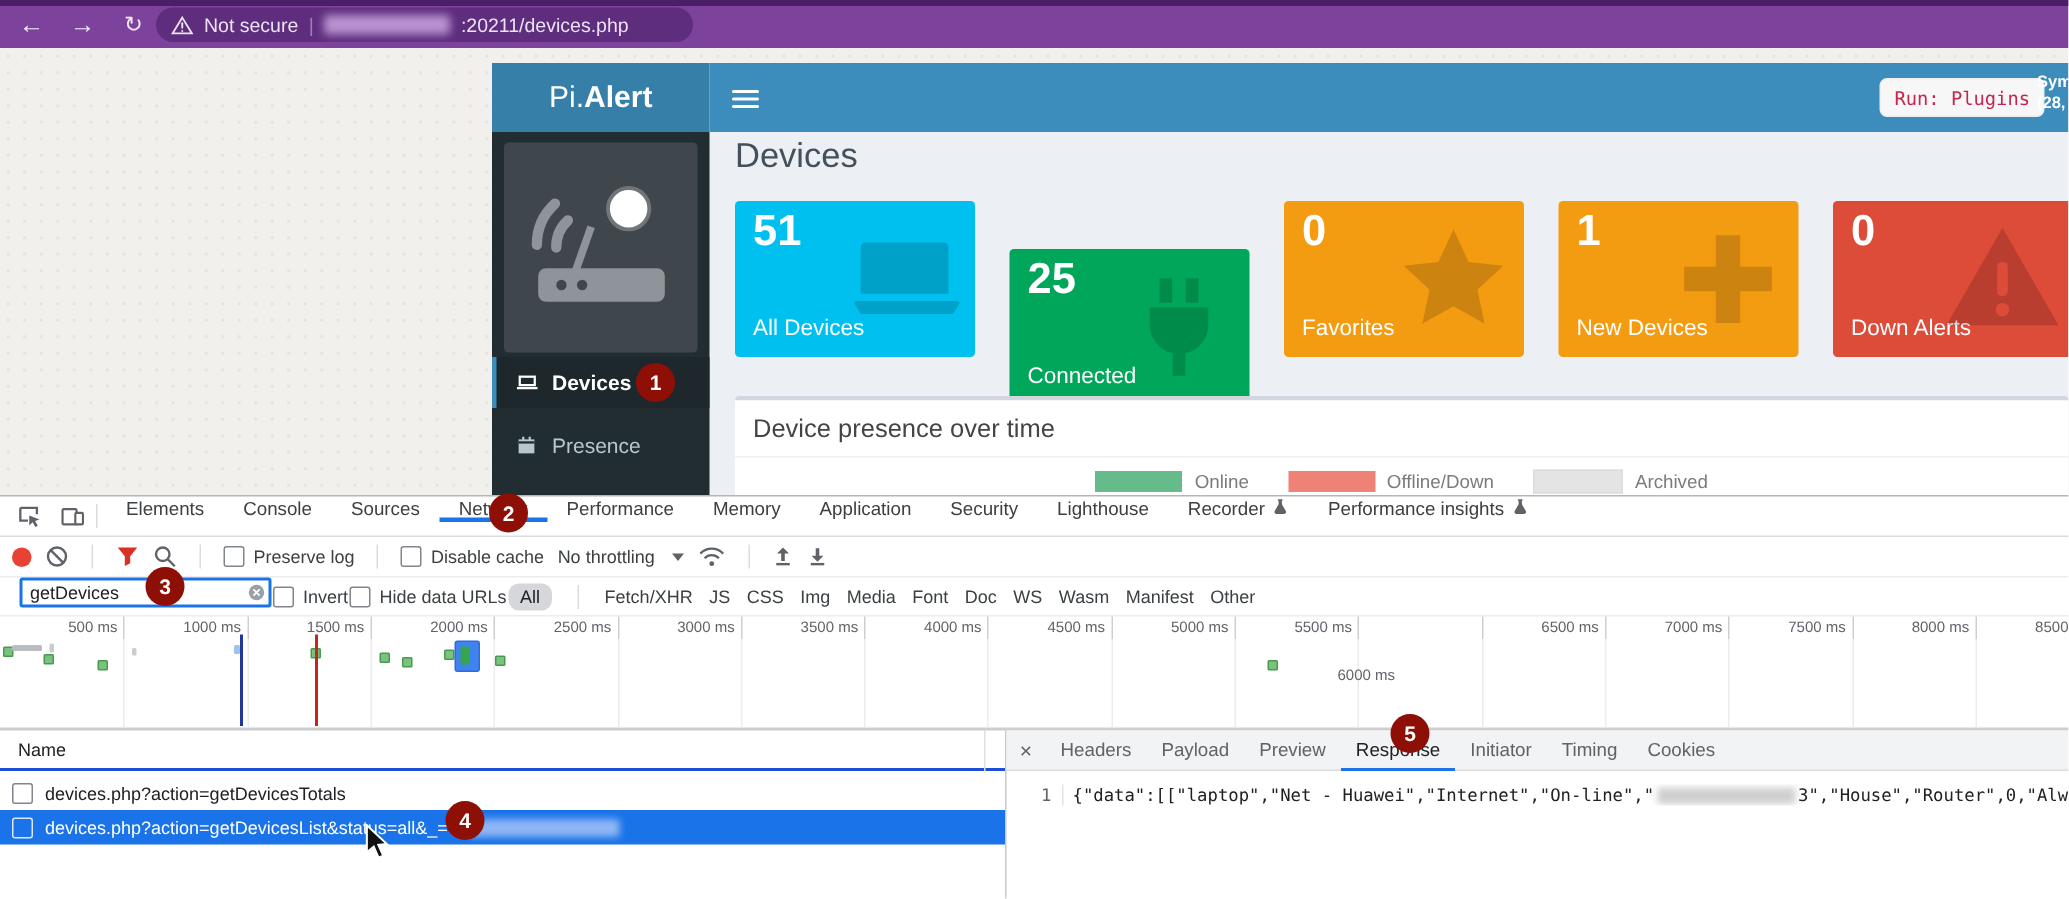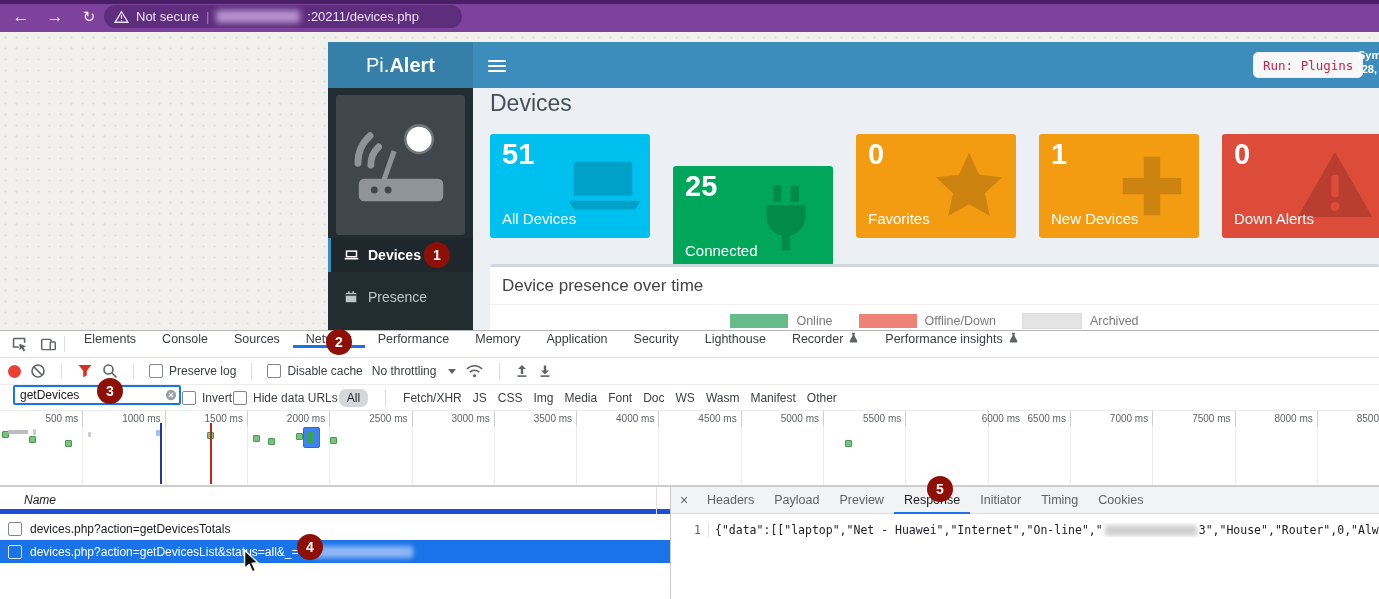--- a/index.html
+++ b/index.html
@@ -83,21 +83,21 @@
   .tl-line{position:absolute;top:0;width:1px;height:74px;background:linear-gradient(#cfcfcf 15px,#ececec 15px);}
   .tl-lab{position:absolute;top:2px;width:68px;text-align:right;font-size:10px;color:#5f6368;}
   .wf-dot{position:absolute;width:5px;height:5px;background:#7ac37f;border:1px solid #489a50;border-radius:1px;}
   .wf-bar{position:absolute;border-radius:1px;}
   .wf-vline{position:absolute;top:12px;height:61px;width:2px;}
   #wf-sel{position:absolute;left:303px;top:16px;width:15px;height:19px;background:#3f83f3;border:1px solid #2f6bd8;border-radius:2px;}
   #wf-sel i{position:absolute;left:3px;top:3px;width:6px;height:12px;background:#37a54f;display:block;}
 
   #dt-split{position:absolute;left:0;top:155px;width:100%;height:114px;border-top:1px solid #cccccc;box-sizing:border-box;}
   #req-pane{position:absolute;left:0;top:0;width:670px;height:100%;}
-  #req-header{height:27px;line-height:27px;padding-left:24px;border-bottom:5px solid #1d4ed8;color:#202124;box-sizing:border-box;font-style:italic;}
+  #req-header{height:27px;line-height:27px;padding-left:12px;border-bottom:2px solid #1d4ed8;color:#202124;box-sizing:border-box;}
   #req-gutter{position:absolute;left:656px;top:0;width:1px;height:27px;background:#e0e0e0;}
   .req-row{position:absolute;left:0;width:100%;height:23px;display:flex;align-items:center;gap:8px;padding-left:8px;
         box-sizing:border-box;color:#202124;cursor:pointer;}
   .req-row.sel{background:#1a73e8;color:#fff;}
   .req-row.sel .cb{border-color:#dce7fb;}
   .redact-blue{width:100px;height:12px;background:#8fb6f5;filter:blur(2.5px);border-radius:2px;margin-left:6px;}
   #detail-pane{position:absolute;left:670px;top:0;right:0;height:100%;border-left:1px solid #c9c9c9;box-sizing:border-box;}
   #detail-tabs{height:27px;background:#f1f3f4;display:flex;align-items:center;border-bottom:1px solid #dadce0;box-sizing:border-box;}
   #detail-close{width:26px;text-align:center;font-size:14px;color:#5f6368;cursor:pointer;}
   .det-tab{height:27px;display:flex;align-items:center;padding:0 10px;font-size:12.5px;color:#5f6368;cursor:pointer;box-sizing:border-box;}
@@ -401,21 +401,21 @@
         <div class="tl-lab" style="left: 504.1px;">3500 ms</div>
         <div class="tl-line" style="left: 658.4px;"></div>
         <div class="tl-lab" style="left: 586.4px;">4000 ms</div>
         <div class="tl-line" style="left: 740.7px;"></div>
         <div class="tl-lab" style="left: 668.7px;">4500 ms</div>
         <div class="tl-line" style="left: 823px;"></div>
         <div class="tl-lab" style="left: 751px;">5000 ms</div>
         <div class="tl-line" style="left: 905.3px;"></div>
         <div class="tl-lab" style="left: 833.3px;">5500 ms</div>
         <div class="tl-line" style="left: 987.6px;"></div>
-        <div class="tl-lab" style="left: 952px;">6000 ms</div>
+        <div class="tl-lab" style="left: 862px; margin-top: 32px;">6000 ms</div>
         <div class="tl-line" style="left: 1069.9px;"></div>
         <div class="tl-lab" style="left: 997.9px;">6500 ms</div>
         <div class="tl-line" style="left: 1152.2px;"></div>
         <div class="tl-lab" style="left: 1080.2px;">7000 ms</div>
         <div class="tl-line" style="left: 1234.5px;"></div>
         <div class="tl-lab" style="left: 1162.5px;">7500 ms</div>
         <div class="tl-line" style="left: 1316.8px;"></div>
         <div class="tl-lab" style="left: 1244.8px;">8000 ms</div>
         <div class="tl-lab" style="left: 1327.1px;">8500 ms</div>
         <div class="wf-dot" style="left: 2px; top: 20px;"></div>

